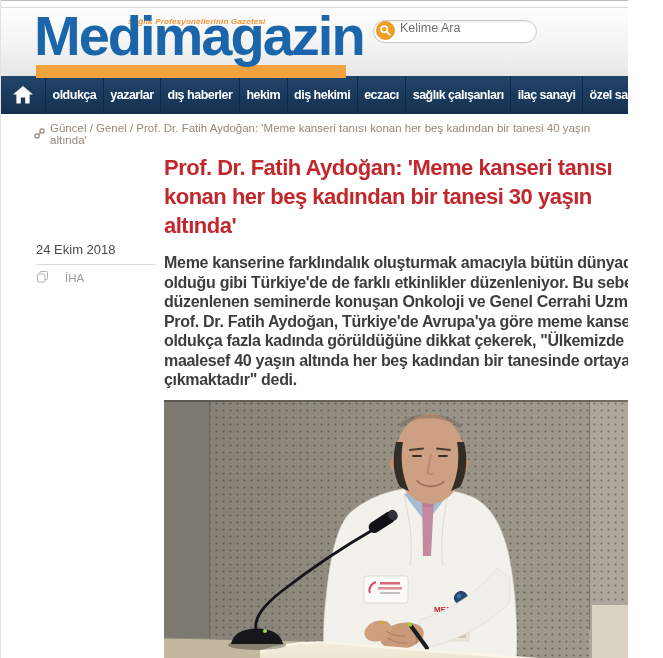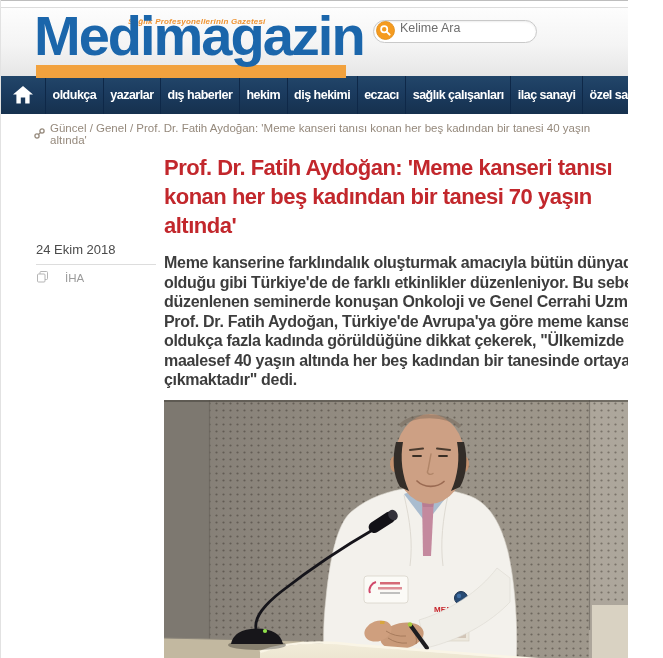--- a/index.html
+++ b/index.html
@@ -103,21 +103,21 @@
           <svg width="13" height="13" viewBox="0 0 13 13">
             <rect x="4" y="1.5" width="7.5" height="8" rx="1" fill="#ffffff" stroke="#b5b5b5" stroke-width="1"></rect>
             <rect x="1.5" y="4" width="7.5" height="8" rx="1" fill="#ffffff" stroke="#b5b5b5" stroke-width="1"></rect>
           </svg>
         </span>
         <span>İHA</span>
       </div>
     </aside>
 
     <main class="article-col">
-      <h1 class="article-title">Prof. Dr. Fatih Aydoğan: 'Meme kanseri tanısı konan her beş kadından bir tanesi 70 yaşın altında'</h1>
+      <h1 class="article-title">Prof. Dr. Fatih Aydoğan: 'Meme kanseri tanısı konan her beş kadından bir tanesi 30 yaşın altında'</h1>
       <p class="article-lead">Meme kanserine farklındalık oluşturmak amacıyla bütün dünyada olduğu gibi Türkiye'de de farklı etkinlikler düzenleniyor. Bu sebeple düzenlenen seminerde konuşan Onkoloji ve Genel Cerrahi Uzmanı Prof. Dr. Fatih Aydoğan, Türkiye'de Avrupa'ya göre meme kanserinin oldukça fazla kadında görüldüğüne dikkat çekerek, "Ülkemizde maalesef 40 yaşın altında her beş kadından bir tanesinde ortaya çıkmaktadır" dedi.</p>
 
       <div class="photo-wrap">
         <svg width="500" height="285" viewBox="0 0 500 285" preserveAspectRatio="none">
           <defs>
             <linearGradient id="wallG" x1="0" y1="0" x2="1" y2="0">
               <stop offset="0" stop-color="#837d75"></stop>
               <stop offset="0.45" stop-color="#968f84"></stop>
               <stop offset="1" stop-color="#a39c90"></stop>
             </linearGradient>

